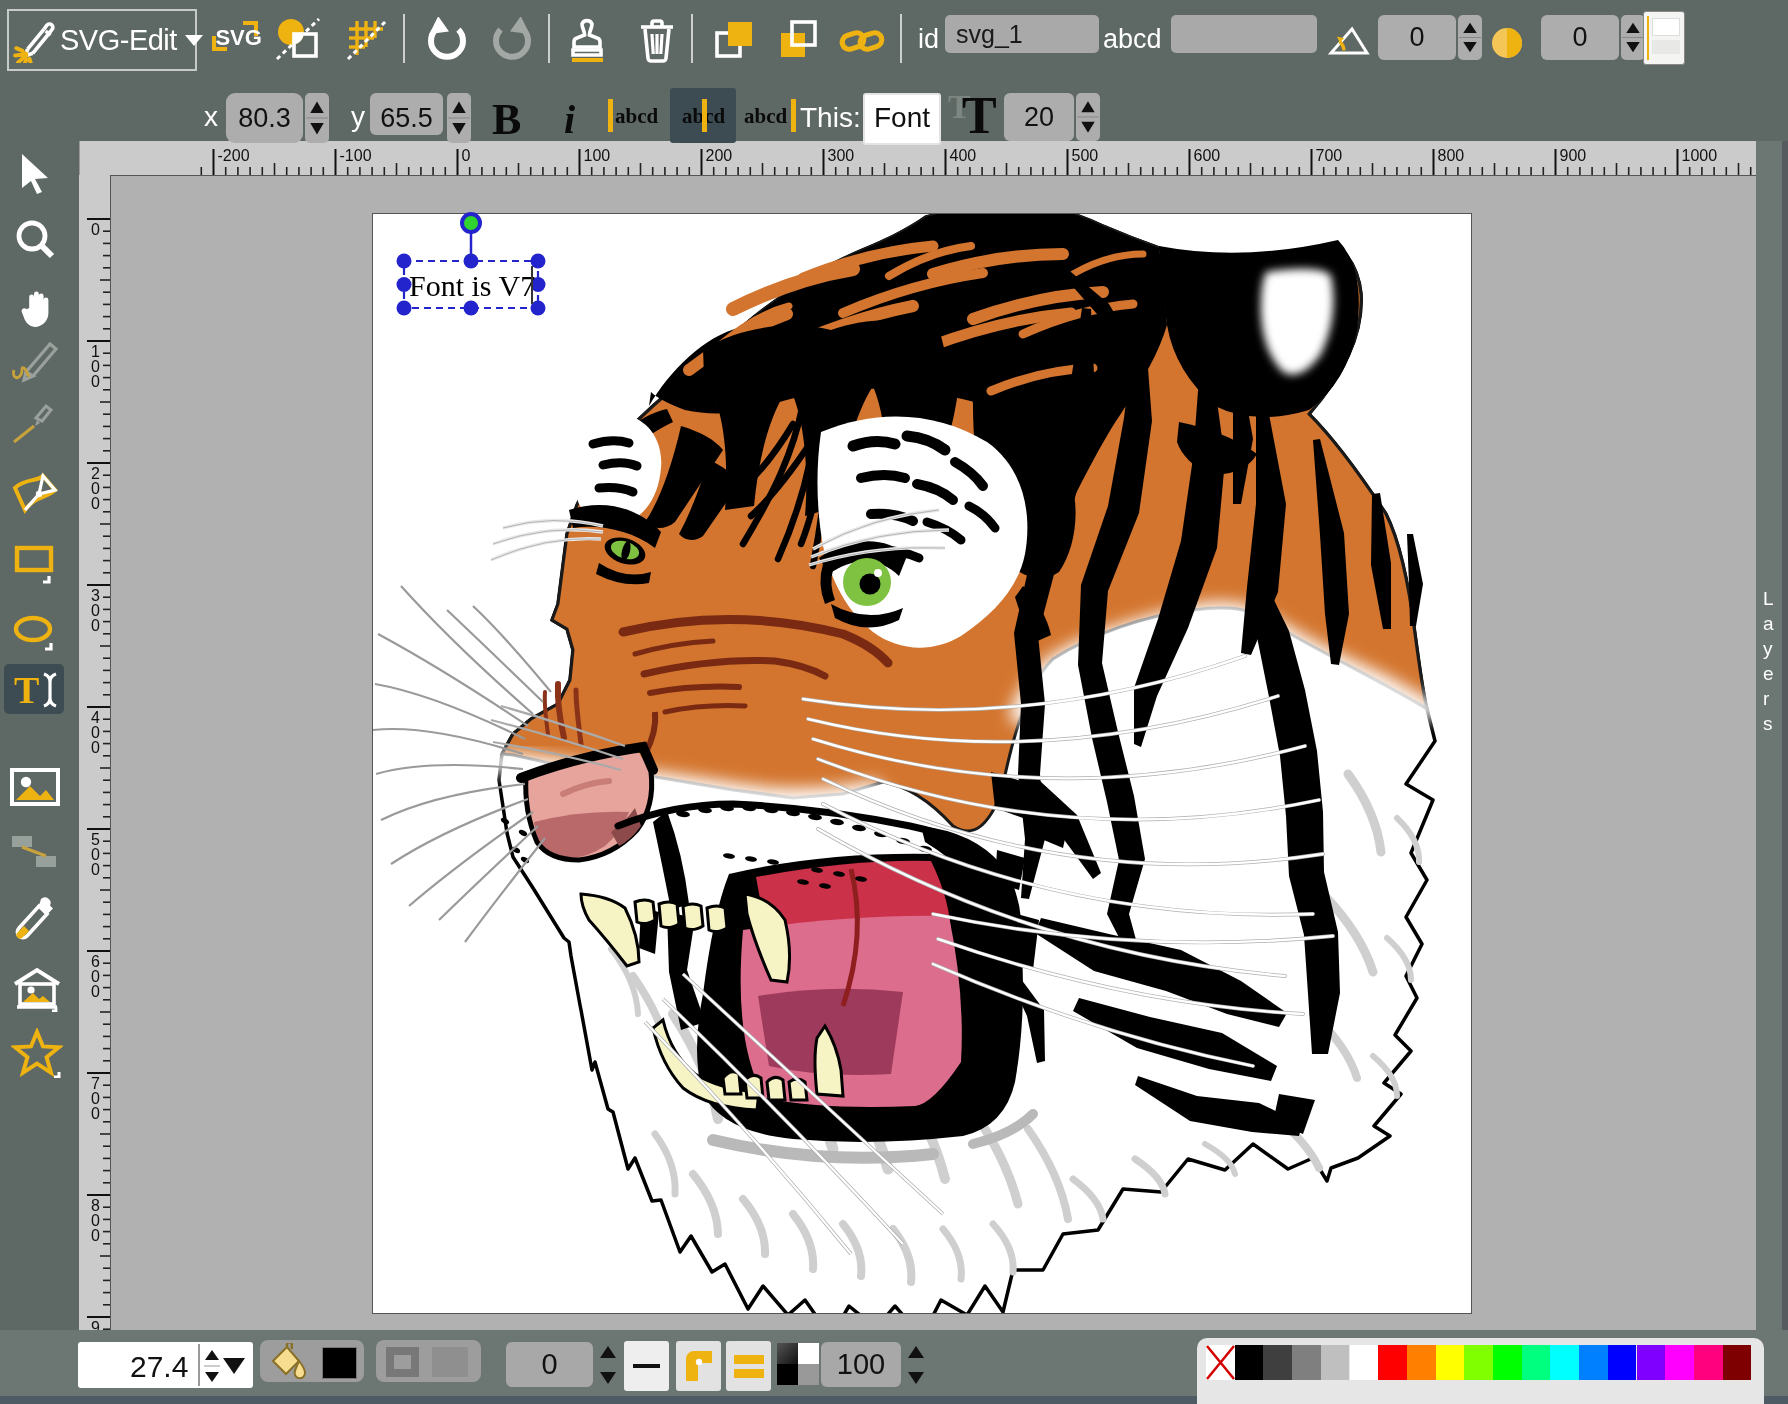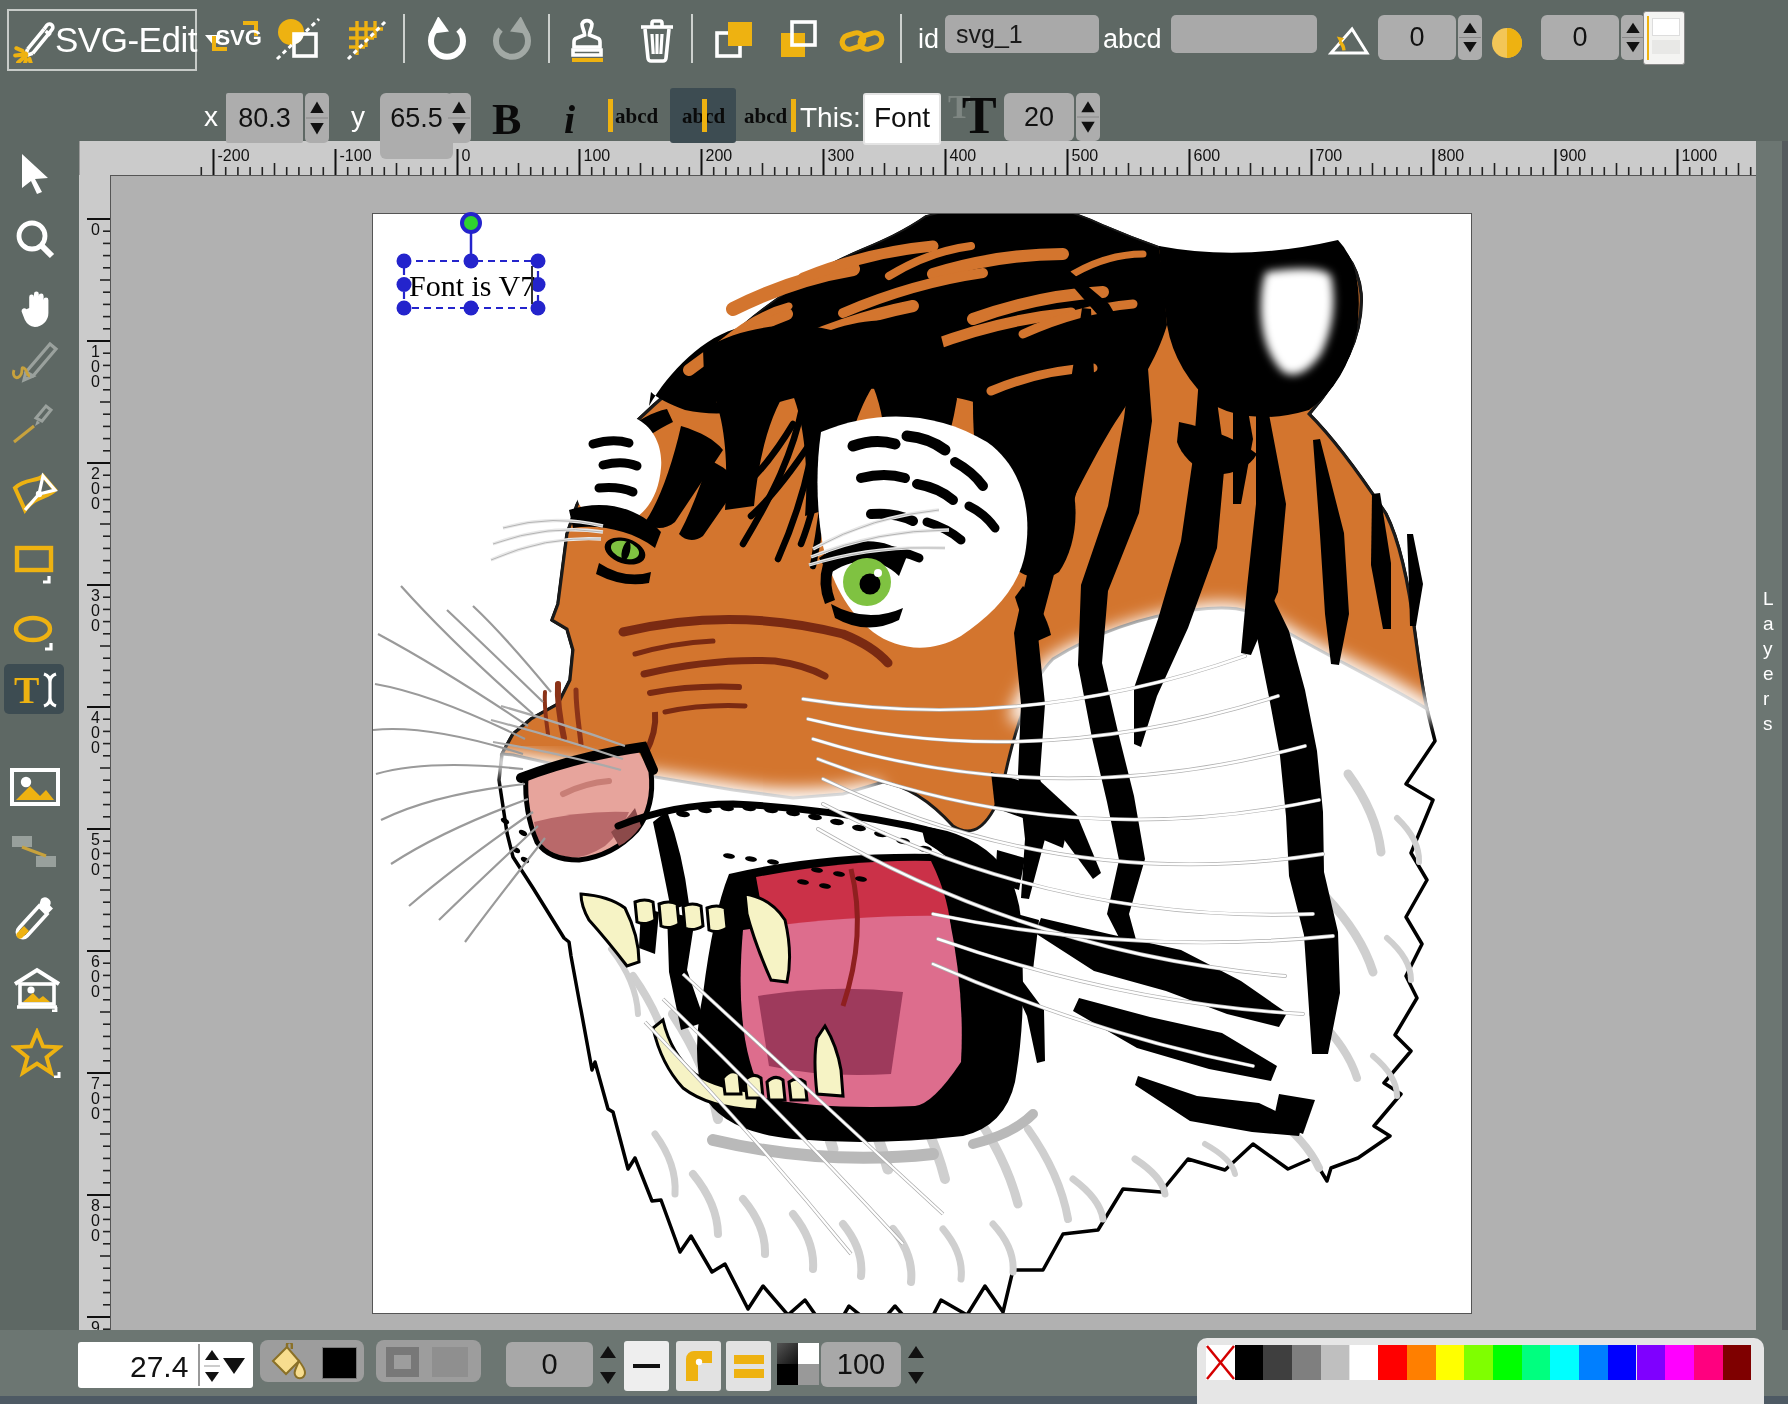--- a/index.html
+++ b/index.html
@@ -285,21 +285,21 @@
       </g>
       <g stroke="#eeb211" stroke-width="2.2" stroke-linecap="round">
         <path d="M5.2 18.4 l-3.4 -1.4"></path>
         <path d="M4.8 20.6 l-3.6 0.4"></path>
         <path d="M5.4 22.5 l-2.6 2.3"></path>
         <path d="M7.2 23.3 l-1 3"></path>
         <path d="M9 22.8 l0.8 2.6"></path>
       </g>
       <circle cx="6.4" cy="20.6" r="2" fill="#eeb211"></circle>
     </svg>
-    <span style="color:#fff;font-size:35px;letter-spacing:-0.5px;flex:none">SVG-Edit</span>
+    <span style="color:#fff;font-size:29px;letter-spacing:-0.5px;margin-left:5px;flex:none">SVG-Edit</span>
     <svg width="22" height="16" style="margin-left:6px;flex:none">
       <path d="M2 3 L20 3 L11 14 Z" fill="#fff"></path>
     </svg>
   </div>
 <svg style="position:absolute;left:209px;top:12px" width="52" height="50" viewBox="0 0 26 25">
     <path d="M2.5 12 L2.5 18.5 L9 18.5" fill="none" stroke="#eeb211" stroke-width="2"></path>
     <path d="M23.5 12 L23.5 5.5 L17 5.5" fill="none" stroke="#eeb211" stroke-width="2"></path>
     <text x="3.2" y="16.5" font-size="11" font-weight="bold" fill="#fff" font-family="Liberation Sans, sans-serif">SVG</text>
   </svg>
 <svg style="position:absolute;left:274px;top:16px" width="52" height="46" viewBox="0 0 26 23">
@@ -384,28 +384,28 @@
       <path d="M12.0 7.65 L18.72 18.0 L5.28 18.0 Z" fill="#111"></path>
       <path d="M12.0 37.35 L18.72 27.0 L5.28 27.0 Z" fill="#111"></path>
       <line x1="1" y1="22.5" x2="23" y2="22.5" stroke="#888" stroke-width="1"></line>
     </svg></div>
 <div style="position:absolute;left:1643px;top:11px;width:40px;height:52px;background:#f4f4f2;border-radius:3px;border:1px solid #888">
     <div style="margin:6px 4px 0 8px;height:16px;background:#fff;border:1px solid #ddd"></div>
     <div style="margin:4px 4px 0 8px;height:14px;background:#e8e8e6"></div>
     <div style="position:absolute;left:3px;top:4px;width:2px;height:44px;background:#eeb211"></div>
   </div>
 <span style="position:absolute;left:204px;top:101px;color:#fff;font-size:28px">x</span>
-<div style="position:absolute;left:226px;top:93px;width:77px;height:50px;background:#adadad;border-radius:2px;text-align:center;font-size:27px;color:#111;line-height:50px">80.3</div>
+<div style="position:absolute;left:226px;top:93px;width:77px;height:50px;background:#adadad;border-radius:9px;text-align:center;font-size:27px;color:#111;line-height:50px">80.3</div>
 <div style="position:absolute;left:305px;top:93px;width:24px;height:50px;background:#adadad;border-radius:5px"><svg width="24" height="50">
       <path d="M12.0 8.5 L18.72 20.0 L5.28 20.0 Z" fill="#111"></path>
       <path d="M12.0 41.5 L18.72 30.0 L5.28 30.0 Z" fill="#111"></path>
       <line x1="1" y1="25.0" x2="23" y2="25.0" stroke="#888" stroke-width="1"></line>
     </svg></div>
 <span style="position:absolute;left:351px;top:101px;color:#fff;font-size:28px">y</span>
-<div style="position:absolute;left:380px;top:93px;width:73px;height:66px;background:#adadad;border-radius:6px;text-align:center;font-size:27px;color:#111;line-height:50px">65.5</div>
+<div style="position:absolute;left:370px;top:93px;width:73px;height:42px;background:#adadad;border-radius:6px;text-align:center;font-size:27px;color:#111;line-height:50px">65.5</div>
 <div style="position:absolute;left:447px;top:93px;width:24px;height:50px;background:#adadad;border-radius:5px"><svg width="24" height="50">
       <path d="M12.0 8.5 L18.72 20.0 L5.28 20.0 Z" fill="#111"></path>
       <path d="M12.0 41.5 L18.72 30.0 L5.28 30.0 Z" fill="#111"></path>
       <line x1="1" y1="25.0" x2="23" y2="25.0" stroke="#888" stroke-width="1"></line>
     </svg></div>
 <span style="position:absolute;left:492px;top:94px;color:#0a0a0a;font-size:44px;font-weight:bold;font-family:'Liberation Serif',serif">B</span>
 <span style="position:absolute;left:564px;top:96px;color:#0a0a0a;font-size:40px;font-weight:bold;font-style:italic;font-family:'Liberation Serif',serif">i</span>
 <span style="position:absolute;left:615px;top:104px;color:#0a0a0a;font-size:21px;font-weight:bold;font-family:'Liberation Serif',serif">abcd</span>
 <div style="position:absolute;left:608px;top:99px;width:5px;height:33px;background:#eeb211"></div>
 <div style="position:absolute;left:670px;top:88px;width:66px;height:55px;background:#3d4c52;border-radius:3px"></div>

